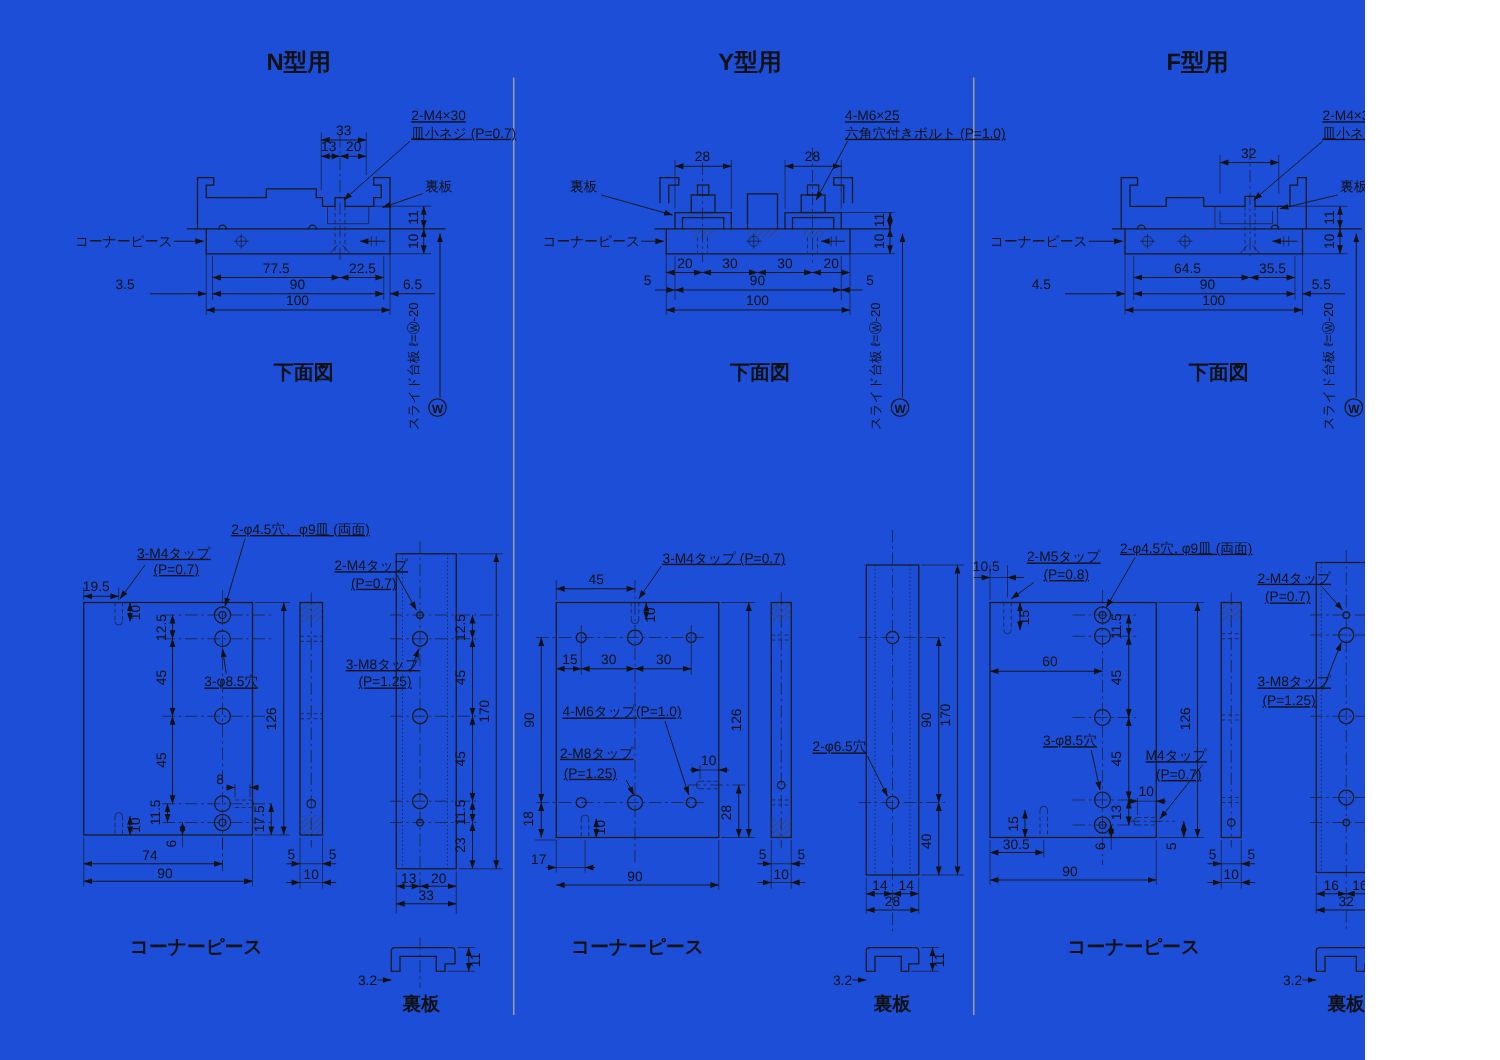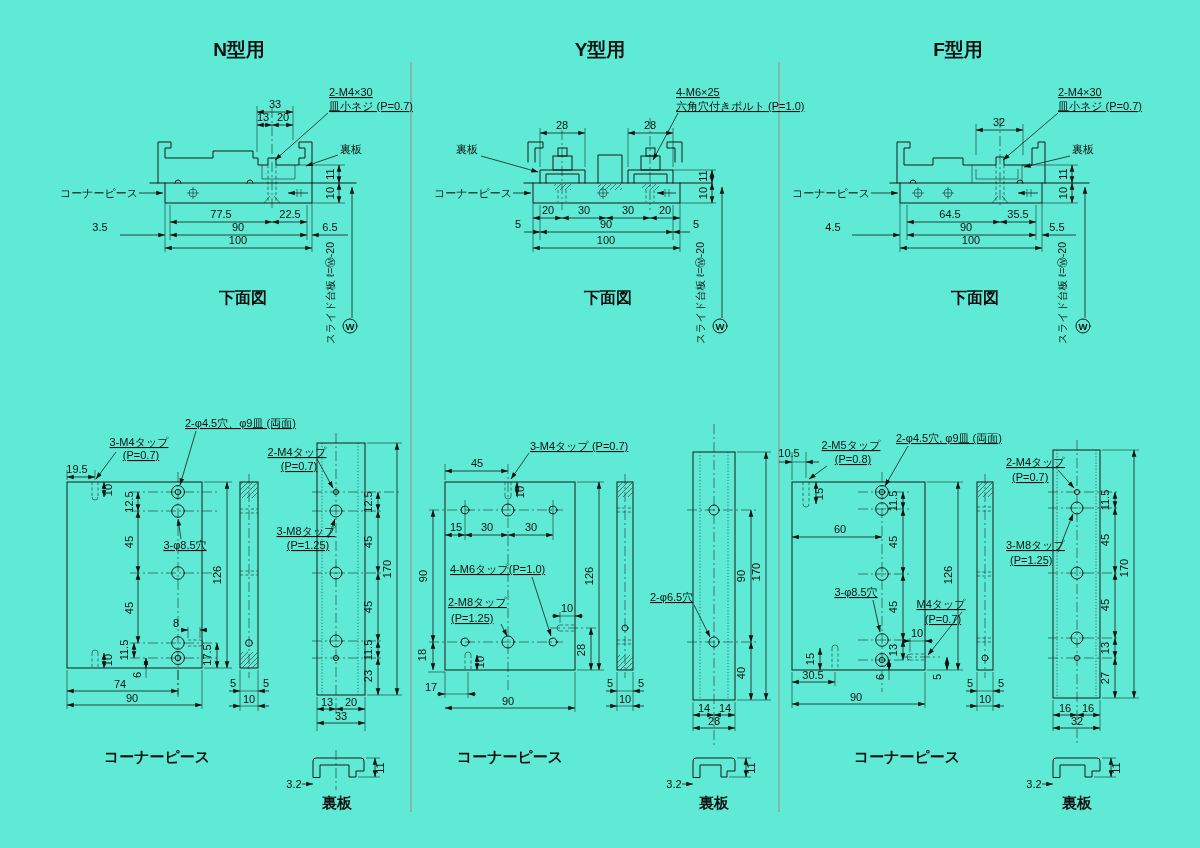--- a/index.html
+++ b/index.html
@@ -1,16 +1,16 @@
 <!DOCTYPE html>
 <html><head>
 <meta charset="utf-8">
 <style>
   html,body{margin:0;padding:0;background:#fff}
-  .stage{position:relative;width:1200px;height:848px;background:#5eead4;overflow:hidden}
+  .stage{position:relative;width:1092px;height:848px;background:#1d4ed8;overflow:hidden}
   svg{display:block}
   svg text{font-family:"Liberation Sans","DejaVu Sans",sans-serif;fill:#111}
   .t{font-size:11px}
   .t2{font-size:10.5px}
   .tm{text-anchor:middle}
   .ts{text-anchor:start}
   .te{text-anchor:end}
   .ul{text-decoration:underline}
   .ttl{font-size:19px;font-weight:bold;text-anchor:middle}
   .cap{font-size:16px;font-weight:bold;text-anchor:middle}

